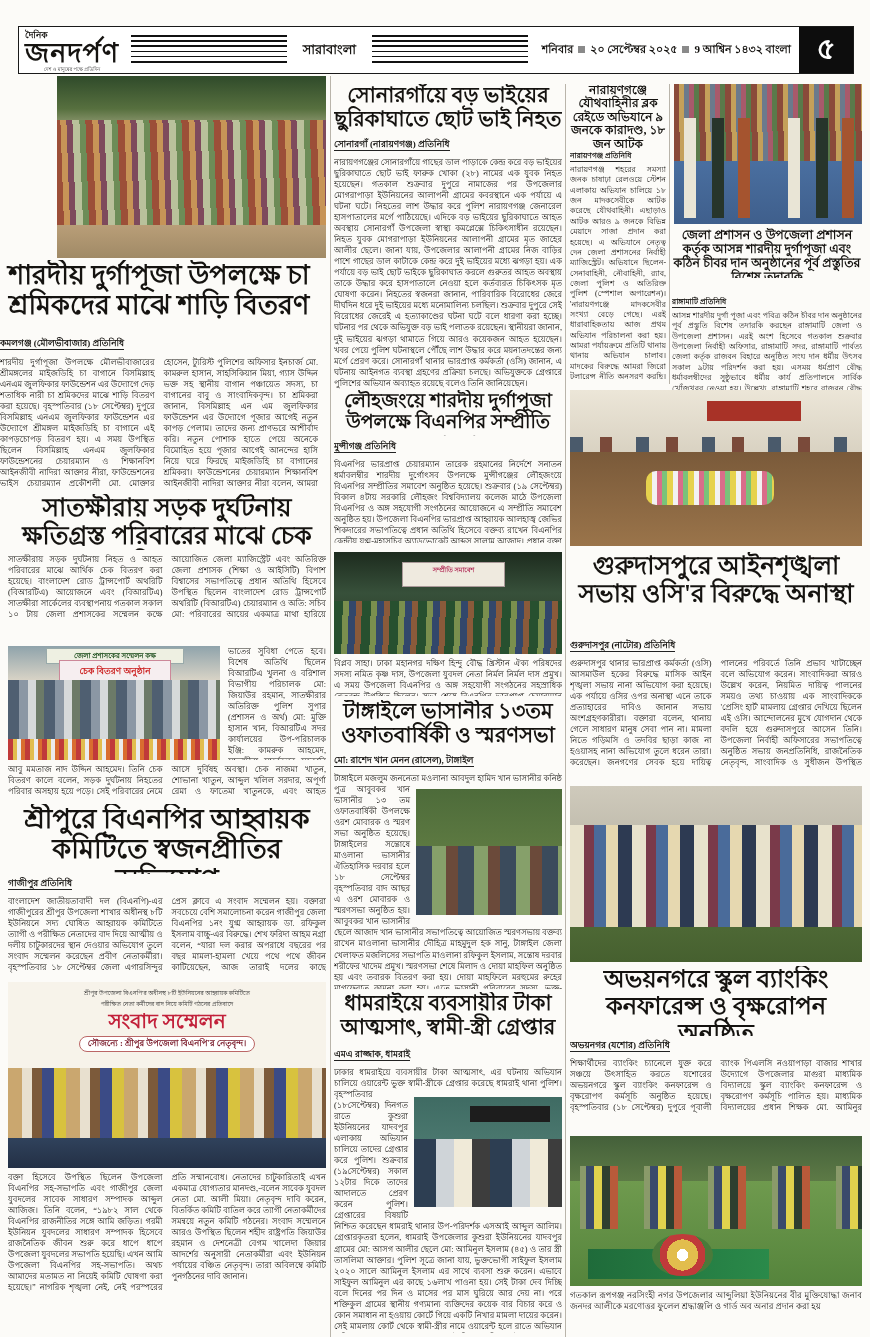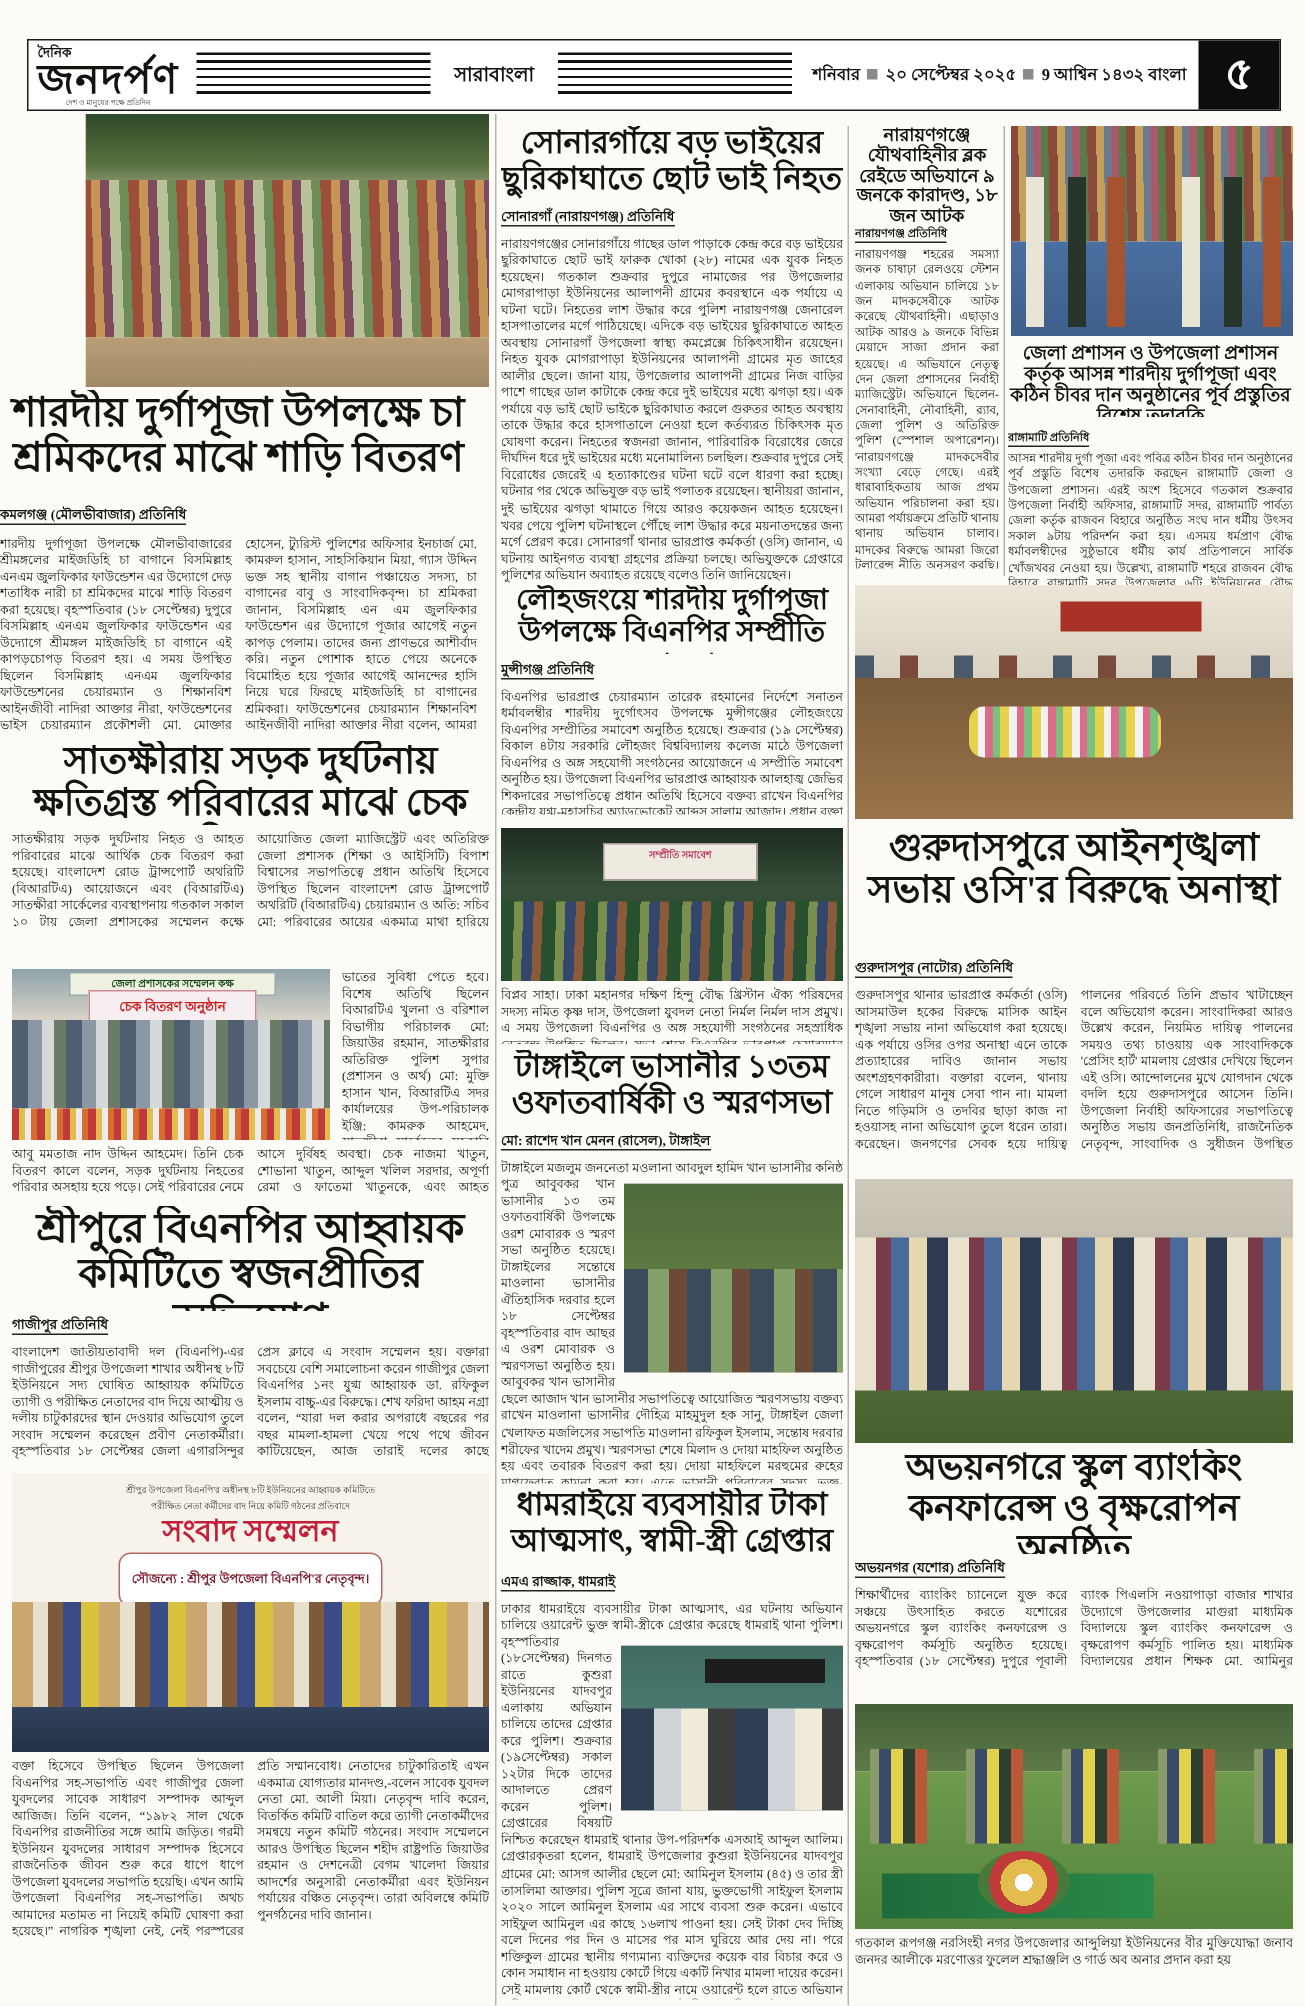--- a/index.html
+++ b/index.html
@@ -19,34 +19,34 @@
   .pageno{width:54px;background:#0d0d0d;color:#fff;display:flex;align-items:center;justify-content:center;font-size:30px;font-weight:bold;}
   
   .hl{font-weight:bold;text-align:center;line-height:1.12;overflow:hidden;}
   .by{font-weight:bold;font-size:9px;overflow:hidden;white-space:nowrap;}
   .by span{border-bottom:1px solid #222;padding-bottom:1px;}
   .bd{font-size:8.3px;line-height:1.33;text-align:justify;overflow:hidden;}
   .c2{column-count:2;column-gap:9px;}
   .cap{font-size:8.5px;line-height:1.3;text-align:justify;overflow:hidden;}
   .vr{position:absolute;width:1px;background:#b9b4aa;}
   
-  .photo{position:absolute;overflow:hidden;background:#fef9c3;font-family:Liberation Serif, serif;}
+  .photo{position:absolute;overflow:hidden;background:#4d7c0f;font-family:Liberation Serif, serif;}
   .ly{position:absolute;left:0;right:0;}
   .s-trees{top:0;height:26%;background:linear-gradient(180deg,#2f4a2a,#57703f 70%,#87936a);}
   .s-crowd{top:24%;height:58%;background:repeating-linear-gradient(88deg,#9c4f38 0 7px,#c79457 7px 13px,#7e4a5c 13px 19px,#b9c19b 19px 26px,#6d8c57 26px 32px);}
   .s-ground{top:82%;height:18%;background:linear-gradient(180deg,#b99e78,#a08a66);}
   .s-wall{top:0;height:30%;background:linear-gradient(180deg,#8fa3ab,#d8d3c6);}
   .s-people{top:30%;height:52%;background:repeating-linear-gradient(90deg,#4f5f71 0 11px,#8b97a4 11px 20px,#d6d9da 20px 28px,#6c7a68 28px 36px);}
   .s-flowers{top:82%;height:18%;background:repeating-linear-gradient(90deg,#c03a3a 0 5px,#e2bd4d 5px 9px,#ececec 9px 13px,#d96d2f 13px 17px);}
   .wall-sign{position:absolute;top:2%;left:18%;width:64%;text-align:center;font-size:7px;font-weight:bold;color:#184a18;background:#eef0e2;border:1px solid #9aa;padding:1px 0;}
   .cheque-banner{position:absolute;top:12%;left:24%;width:52%;text-align:center;font-size:9px;font-weight:bold;color:#c22;background:#f6eef0;border:1px solid #c89;padding:3px 0;}
   .pc-banner{top:0;height:46%;background:#f7f3ea;border-bottom:1px solid #caa;text-align:center;}
   .pc-l1{font-size:6px;color:#333;margin-top:6px;}
   .pc-title{font-size:20px;font-weight:bold;color:#c2203a;line-height:1.1;}
-  .pc-sub{display:inline-block;font-size:8.5px;font-weight:bold;color:#7a1a2a;border:1px solid #b66;border-radius:8px;padding:10px 8px;margin-top:3px;background:#fff;}
+  .pc-sub{display:inline-block;font-size:8.5px;font-weight:bold;color:#7a1a2a;border:1px solid #b66;border-radius:8px;padding:0 8px;margin-top:3px;background:#fff;}
   .pc-flag{position:absolute;left:3%;top:52%;width:26px;height:16px;background:linear-gradient(180deg,#1f7a3a 50%,#c22 50%);}
   .pc-row{top:46%;height:38%;background:repeating-linear-gradient(90deg,#caa76f 0 14px,#e8e0cf 14px 24px,#7c5a3a 24px 34px,#3b4b86 34px 46px,#d8c23e 46px 58px);}
   .pc-table{top:84%;height:16%;background:linear-gradient(180deg,#30425c,#233045);}
   .n-dark{top:0;height:100%;background:linear-gradient(180deg,#1d2b1e,#37503a 40%,#24371f);}
   .n-banner{position:absolute;top:10%;left:30%;width:44%;height:20%;background:#efeadf;border:1px solid #a99;text-align:center;font-size:6.5px;font-weight:bold;color:#b3305a;padding-top:2px;}
   .n-people{position:absolute;left:0;right:0;bottom:0;height:52%;background:repeating-linear-gradient(92deg,#27502f 0 9px,#7a8f4e 9px 15px,#32476b 15px 22px,#8a5a3a 22px 28px);}
   .t-green{top:0;height:100%;background:linear-gradient(180deg,#4d6b3a,#6f8a4a);}
   .t-people{bottom:0;height:55%;background:repeating-linear-gradient(90deg,#3b4b5c 0 16px,#86a06a 16px 30px,#6b4a3a 30px 42px);}
   .d-wall{top:0;height:100%;background:linear-gradient(180deg,#3f6b63,#5b8a7f);}
   .d-board{position:absolute;top:8%;left:38%;width:54%;height:15%;background:#1d1d1d;}
@@ -191,21 +191,21 @@
     <div class="bd" style="font-size:7.8px;margin-top:3px;height:214px;">নারায়ণগঞ্জ শহরের সমস্যা জনক চাষাঢ়া রেলওয়ে স্টেশন এলাকায় অভিযান চালিয়ে ১৮ জন মাদকসেবীকে আটক করেছে যৌথবাহিনী। এছাড়াও আটক আরও ৯ জনকে বিভিন্ন মেয়াদে সাজা প্রদান করা হয়েছে। এ অভিযানে নেতৃত্ব দেন জেলা প্রশাসনের নির্বাহী ম্যাজিস্ট্রেট। অভিযানে ছিলেন- সেনাবাহিনী, নৌবাহিনী, র‍্যাব, জেলা পুলিশ ও অতিরিক্ত পুলিশ (স্পেশাল অপারেশন)। 'নারায়ণগঞ্জে মাদকসেবীর সংখ্যা বেড়ে গেছে। এরই ধারাবাহিকতায় আজ প্রথম অভিযান পরিচালনা করা হয়। আমরা পর্যায়ক্রমে প্রতিটি থানায় থানায় অভিযান চালাব। মাদকের বিরুদ্ধে আমরা জিরো টলারেন্স নীতি অনুসরণ করছি। অভিযানে আটক ১৮ জনকে মুচলেকা নিয়ে ছেড়ে দেওয়া হবে। আরও ৯ জনকে কারাদণ্ড প্রদান করা হয়েছে।</div>
   </div>
 
   <div class="photo" style="left:674px;top:84px;width:188px;height:140px;">
     <div class="ly p-crowd"></div>
     <div class="ly p-floor"></div>
     <div class="ly p-stand"></div>
   </div>
   <div class="abs" style="left:672px;top:228px;width:190px;">
     <div class="hl" style="font-size:12.5px;height:50px;">জেলা প্রশাসন ও উপজেলা প্রশাসন কর্তৃক আসন্ন শারদীয় দুর্গাপূজা এবং কঠিন চীবর দান অনুষ্ঠানের পূর্ব প্রস্তুতির বিশেষ তদারকি</div>
-    <div class="by" style="font-size:7.5px;margin-top:8px;font-family:Liberation Serif, serif;"><span>রাঙ্গামাটি প্রতিনিধি</span></div>
+    <div class="by" style="font-size:7.5px;margin-top:18px;font-family:Liberation Serif, serif;"><span>রাঙ্গামাটি প্রতিনিধি</span></div>
     <div class="bd" style="font-size:7.8px;margin-top:3px;height:90px;">আসন্ন শারদীয় দুর্গা পূজা এবং পবিত্র কঠিন চীবর দান অনুষ্ঠানের পূর্ব প্রস্তুতি বিশেষ তদারকি করছেন রাঙ্গামাটি জেলা ও উপজেলা প্রশাসন। এরই অংশ হিসেবে গতকাল শুক্রবার উপজেলা নির্বাহী অফিসার, রাঙ্গামাটি সদর, রাঙ্গামাটি পার্বত্য জেলা কর্তৃক রাজবন বিহারে অনুষ্ঠিত সংঘ দান ধর্মীয় উৎসব সকাল ৯টায় পরিদর্শন করা হয়। এসময় ধর্মপ্রাণ বৌদ্ধ ধর্মাবলম্বীদের সুষ্ঠুভাবে ধর্মীয় কার্য প্রতিপালনে সার্বিক খোঁজখবর নেওয়া হয়। উল্লেখ্য, রাঙ্গামাটি শহরে রাজবন বৌদ্ধ বিহারে রাঙ্গামাটি সদর উপজেলার ৬টি ইউনিয়নের বৌদ্ধ ধর্মাবলম্বীরা 'সংঘ দান' ধর্মীয় উৎসব পালন করছে। এছাড়া ৩০-৩১ অক্টোবর, ২০২৫ তারিখে অনুষ্ঠিতব্য কঠিন চীবর দান অনুষ্ঠানে প্রশাসন এর পক্ষ হতে সার্বিক সহযোগিতার আশ্বাস প্রদান করা হয়।</div>
   </div>
 
   <div class="photo" style="left:570px;top:390px;width:292px;height:156px;">
     <div class="ly m-wall"></div>
     <div class="m-banner"></div>
     <div class="ly m-people"></div>
     <div class="ly m-table"></div>
     <div class="m-flowers"></div>
   </div>

